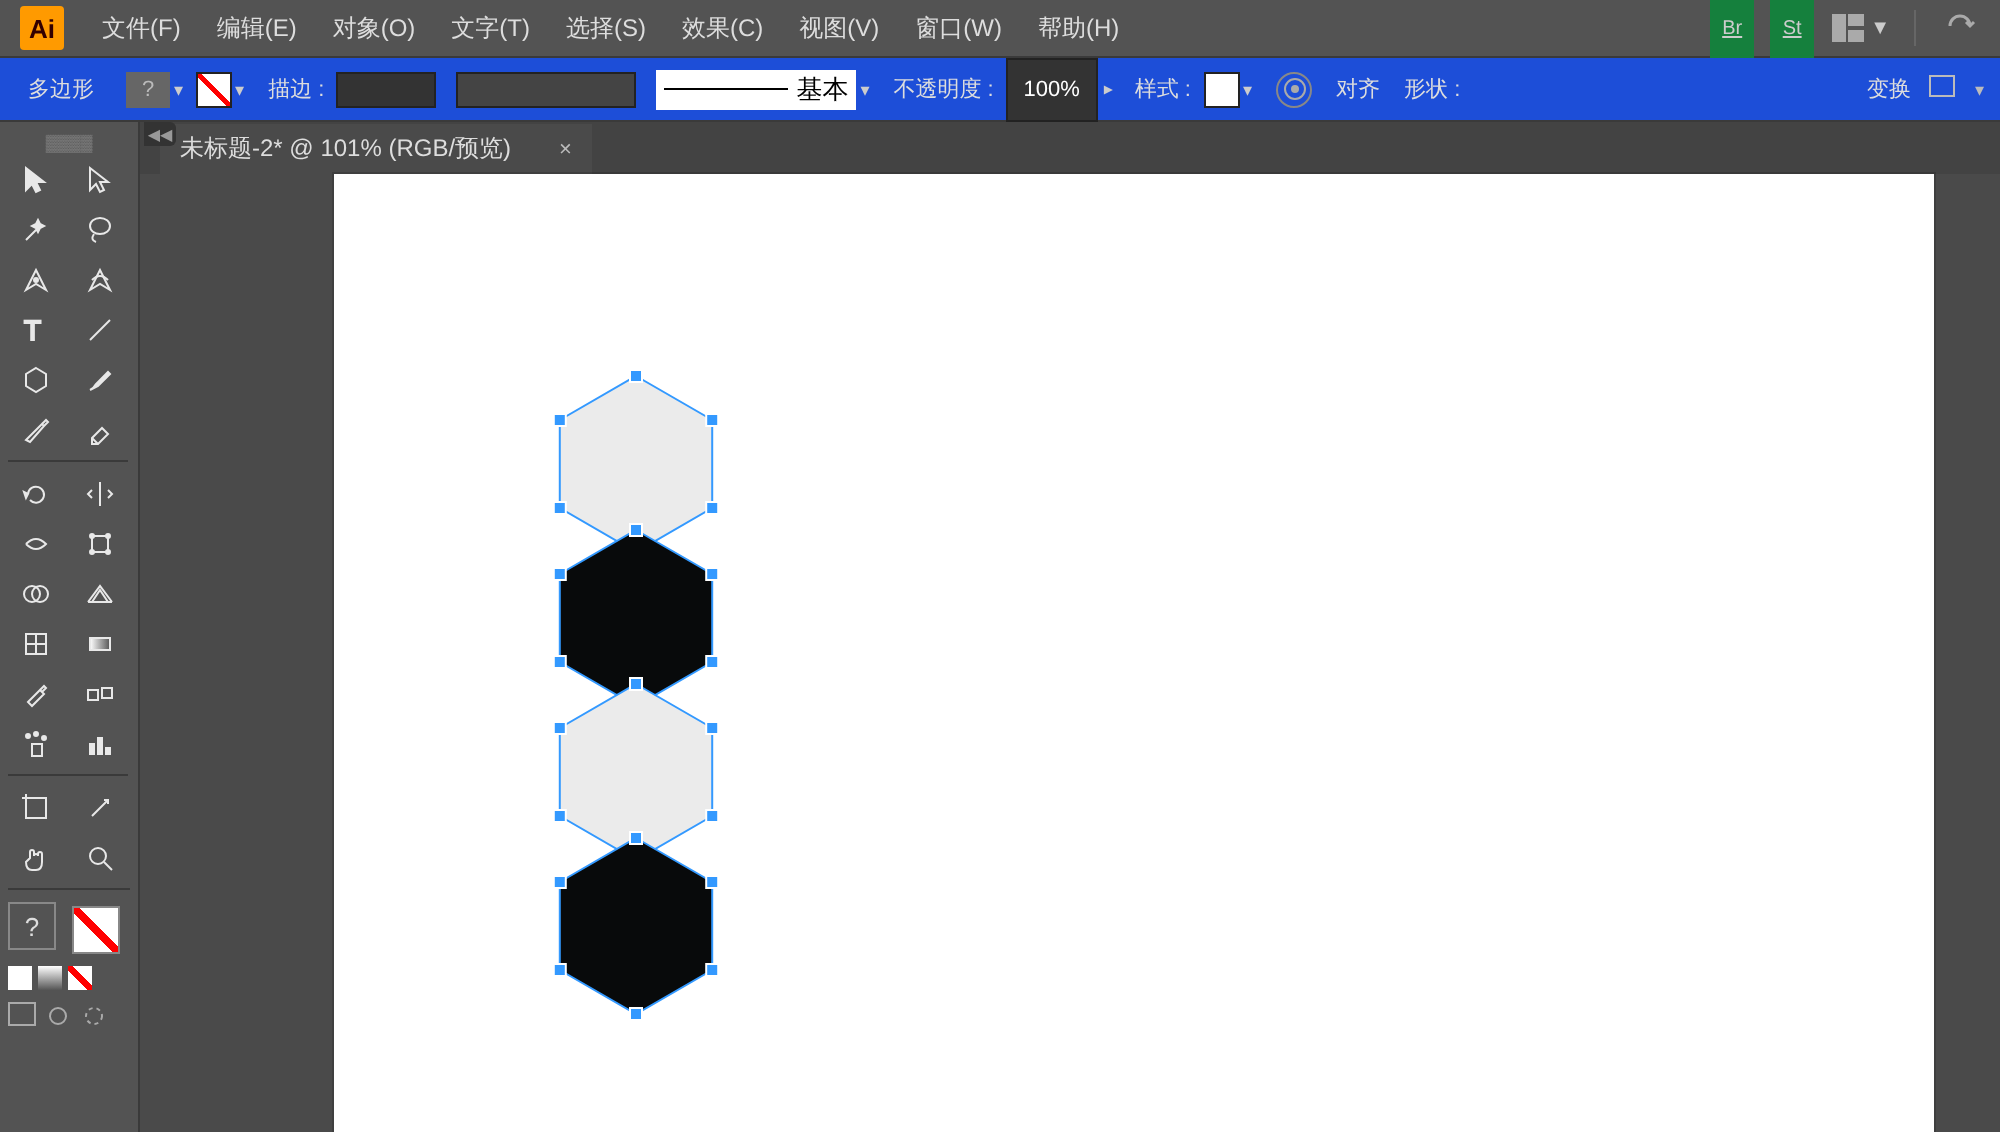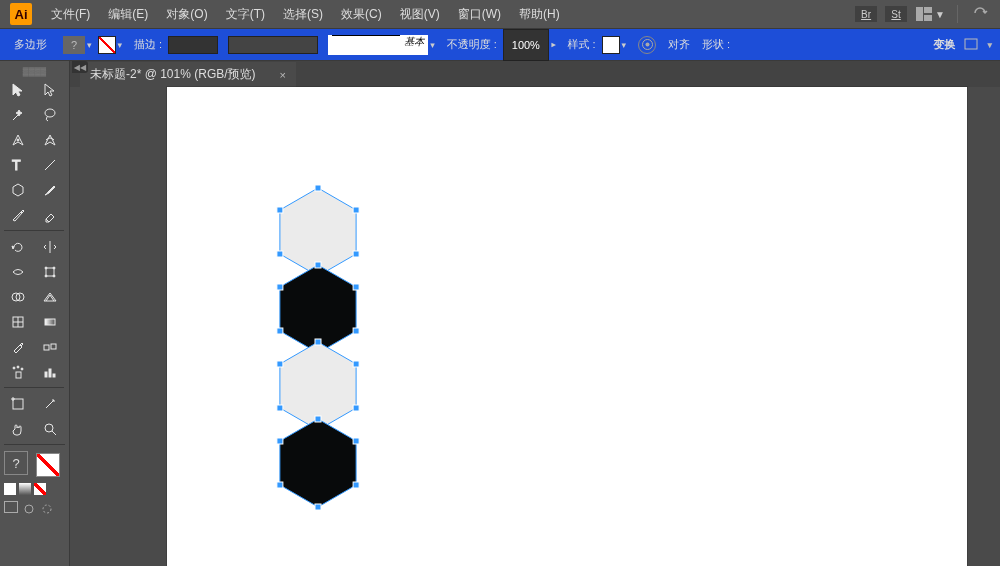--- a/index.html
+++ b/index.html
@@ -3,42 +3,42 @@
 <meta charset="utf-8">
 <style>
   * { margin: 0; padding: 0; box-sizing: border-box; font-family: "Microsoft YaHei", sans-serif; }
   body { background: #4a4a4a; width: 1000px; height: 566px; overflow: hidden; user-select: none; }
 
   
   .menubar { height: 28px; background: #535353; display: flex; align-items: center; padding: 0 10px; color: #ddd; font-size: 12px; }
   .ai-logo { background: #ff9a00; color: #330000; width: 22px; height: 22px; display: flex; align-items: center; justify-content: center; font-weight: bold; font-size: 13px; margin-right: 10px; border-radius: 2px; }
   .menu-item { padding: 0 9px; cursor: default; }
   .menu-right { margin-left: auto; display: flex; align-items: center; gap: 8px; }
-  .menu-icon-box { width: 22px; height: 16px; background: #404040; display:flex; align-items:center; justify-content:center; font-size:10px; color:#ccc;text-decoration:underline;}
+  .menu-icon-box { width: 22px; height: 29px; background: #15803d; display:flex; align-items:center; justify-content:center; font-size:10px; color:#ccc;text-decoration:underline;}
   .menu-arrow { font-size: 10px; color:#ccc; margin-left: 2px;}
   .menu-sep { width:1px; height:18px; background:#666; margin:0 4px;}
 
   
   .controlbar { height: 33px; background: #1d4ed8; border-top: 1px solid #3a3a3a; border-bottom: 1px solid #3a3a3a; display: flex; align-items: center; color: #ddd; font-size: 11px; padding: 0 8px; }
   .ctrl-label { margin-right: 10px; padding: 2px 6px; }
   .ctrl-swatch { width: 18px; height: 18px; border: 1px solid #222; position: relative; }
   .swatch-none { background: #fff; }
   .swatch-none::after { content: ""; position:absolute; left:0; top:0; right:0; bottom:0; background: linear-gradient(to top right, transparent 45%, red 45%, red 55%, transparent 55%); }
   .ctrl-dropdown-arrow { font-size:9px; color:#ccc; margin: 0 6px 0 2px;}
   .ctrl-stroke-box { width:22px; height:18px; background:#666; display:flex;align-items:center;justify-content:center; color:#bbb;}
   .ctrl-stroke-select { width:50px; height:18px; background:#333; border:1px solid #222; margin-right: 10px;}
   .ctrl-long-select { width:90px; height:18px; background:#444; border:1px solid #222; margin-right: 10px;}
-  .brush-box { width: 100px; height: 20px; background:#fff; display:flex; align-items:flex-start; color:#000; font-size:10px; padding:0 4px;font-style:italic; }
+  .brush-box { width: 100px; height: 20px; background:#fff; display:flex; align-items:center; color:#000; font-size:13px; padding:0 4px; }
   .brush-line { flex:1; height:1px; background:#000;}
   .brush-label { margin-left:4px;}
   .ctrl-gap { margin: 0 6px; }
   .opacity-box { width:46px; height:32px; background:#333; border:1px solid #222; color:#fff; display:flex; align-items:center; justify-content:center;}
   .style-swatch { width:18px;height:18px;background:#fff;border:1px solid #222;}
   .round-icon { width:18px; height:18px; border:1px solid #888; border-radius:50%; display:flex; align-items:center; justify-content:center;}
-  .ctrl-right { margin-left:auto; display:flex; align-items:center; gap:8px;font-weight:bold;}
+  .ctrl-right { margin-left:auto; display:flex; align-items:center; gap:8px;}
 
   .tab-strip { height: 26px; background:#434343; display:flex; align-items:flex-end; padding-left: 80px;}
   .collapse-handle { position:absolute; left:72px; top:61px; width:16px; height:12px; background:#333; display:flex; align-items:center; justify-content:center; color:#999; font-size:8px; border-top-right-radius:3px; border-bottom-right-radius:3px;}
   .doc-tab { background:#4a4a4a; color:#ddd; font-size:12px; padding: 4px 10px; display:flex; align-items:center; gap: 24px;}
   .tab-close { font-size:11px; color:#bbb; }
 
   .work-area { position:absolute; left:72px; top:87px; right:0; bottom:0; background:#4a4a4a; }
   .canvas { position:absolute; left:95px; top:0; width:800px; height:480px; background:#fff; box-shadow:0 0 0 1px rgba(0,0,0,.15); }
 
   

